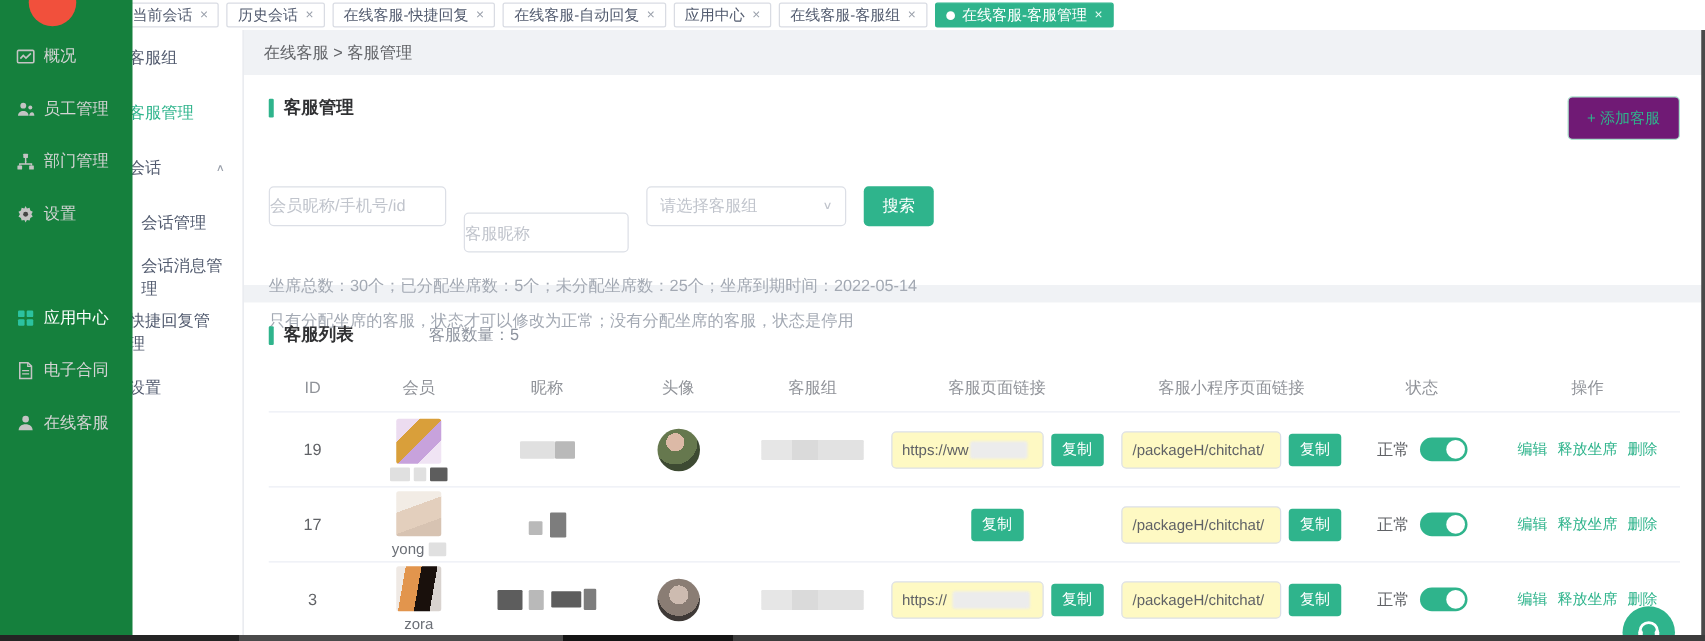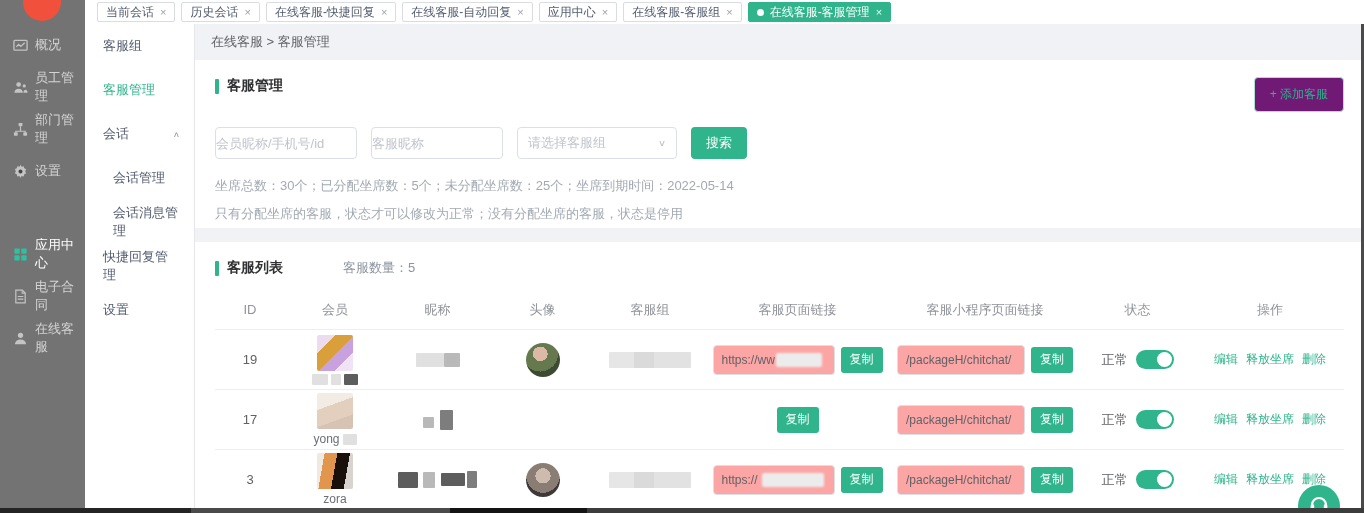--- a/index.html
+++ b/index.html
@@ -1,20 +1,20 @@
 <!DOCTYPE html>
 <html><head>
 <meta charset="utf-8">
 <style>
   * { margin:0; padding:0; box-sizing:border-box; }
   html,body { width:1364px; height:513px; overflow:hidden; }
   body { font-family:"Liberation Sans","DejaVu Sans",sans-serif; background:#f0f2f5; position:relative; }
 
   
-  .dark-sidebar { position:absolute; left:0; top:0; width:85px; height:513px; background:#737373; z-index:3; }
+  .dark-sidebar { position:absolute; left:0; top:0; width:106px; height:513px; background:#15803d; z-index:3; }
   .logo { position:absolute; left:23px; top:-17px; width:38px; height:38px; border-radius:50%; background:#f1503c; }
   .dark-nav { position:absolute; top:24px; left:0; width:100%; }
   .d-item { display:flex; align-items:center; gap:7px; height:42px; padding-left:13px; color:#d4d4d4; font-size:13px; cursor:pointer; }
   .d-item .ic { width:15px; height:15px; color:#c4c4c4; flex:0 0 auto; display:flex; }
   .d-item .ic svg { width:15px; height:15px; }
   .d-item.grp2-first { margin-top:41px; }
   .d-item.active-app { color:#ffffff; }
   .d-item.active-app .ic { color:#2cc2a0; }
 
   
@@ -42,21 +42,21 @@
   .card1 { height:168px; padding:17px 20px 0; }
   .sec-head { display:flex; justify-content:space-between; align-items:flex-start; }
   .sec-title { display:flex; align-items:center; gap:8px; }
   .gbar { width:4px; height:15px; background:var(--accent); border-radius:1px; }
   .sec-title b { font-size:14px; color:#303133; }
   .add-btn { border:1px solid #abe2cd; background:#701a75; color:var(--accent); font-size:12px; padding:8px 15px; border-radius:4px; cursor:pointer; }
 
   .filters { margin-top:15px; display:flex; align-items:center; gap:14px; }
   .f-input { height:32px; border:1px solid #dcdfe6; border-radius:4px; font-size:13px; padding:0 0; color:#606266; outline:none; font-family:inherit; }
   .f-input::placeholder { color:#c0c4cc; }
-  .f-input.w1 { width:142px; } .f-input.w2 { width:132px; }
+  .f-input.w1 { width:142px; } .f-input.w2 { width:132px;margin-top:43px; }
   .f-select { width:160px; height:32px; border:1px solid #dcdfe6; border-radius:4px; font-size:13px; color:#c0c4cc; display:flex; align-items:center; justify-content:space-between; padding:0 10px; cursor:pointer; }
   .f-select .caret { font-size:11px; color:#c0c4cc; transform:scaleY(.8); }
   .search-btn { height:32px; width:56px; background:var(--accent); border:none; color:#fff; font-size:13px; border-radius:4px; cursor:pointer; font-family:inherit; }
 
   .stats { margin-top:18px; font-size:13px; color:#a3a9b3; }
   .note  { margin-top:10px; font-size:13px; color:#a3a9b3; }
 
   .card2 { margin-top:14px; height:349px; padding:17px 20px 0; }
   .list-head { display:flex; align-items:center; gap:8px; }
   .list-head b { font-size:14px; color:#303133; }
@@ -78,21 +78,21 @@
   .cz { display:inline-block; border-radius:1px; }
   .cz-l { background:#e0e0e0; } .cz-m { background:#b9b9b9; } .cz-d { background:#7d7d7d; } .cz-k { background:#5d5d5d; }
 
   .avatar-circle { width:34px; height:34px; border-radius:50%; }
   .ac1 { background:radial-gradient(circle at 42% 32%, #dcb9a6 0 24%, #66784e 24% 58%, #3d4a32 58%); }
   .ac3 { background:radial-gradient(circle at 50% 38%, #cdbbb0 0 28%, #8a7d74 28% 62%, #3e3936 62%); }
 
   .group-blur { width:82px; height:16px; background:linear-gradient(90deg,#e6e6e6 0 30%,#dadada 30% 55%,#e2e2e2 55%); border-radius:1px; }
 
   .link-wrap { display:flex; align-items:center; gap:6px; }
-  .link-input { position:relative; height:30px; border:1px solid #dcdfe6; border-radius:4px; background:#fca5a5; font-size:12px; color:#606266; display:flex; align-items:center; padding:0 8px; white-space:nowrap; overflow:hidden; }
+  .link-input { position:relative; height:30px; border:1px solid #dcdfe6; border-radius:4px; background:#fef9c3; font-size:12px; color:#606266; display:flex; align-items:center; padding:0 8px; white-space:nowrap; overflow:hidden; }
   .li-page { width:122px; } .li-mini { width:128px; }
   .censor { position:absolute; top:7px; height:14px; background:#ececec; filter:blur(1px); border-radius:2px; }
   .copy-btn { height:26px; padding:0 9px; background:var(--accent); color:#fff; border:none; border-radius:3px; font-size:12px; cursor:pointer; font-family:inherit; }
 
   .status-cell { display:flex; align-items:center; justify-content:center; gap:8px; }
   .switch { width:38px; height:19px; border-radius:10px; background:var(--accent); position:relative; cursor:pointer; flex:0 0 auto; }
   .switch::after { content:''; position:absolute; right:2px; top:2px; width:15px; height:15px; border-radius:50%; background:#fff; }
 
   .actions { display:flex; justify-content:center; gap:8px; font-size:12px; color:var(--accent); white-space:nowrap; }
   .actions span { cursor:pointer; }

